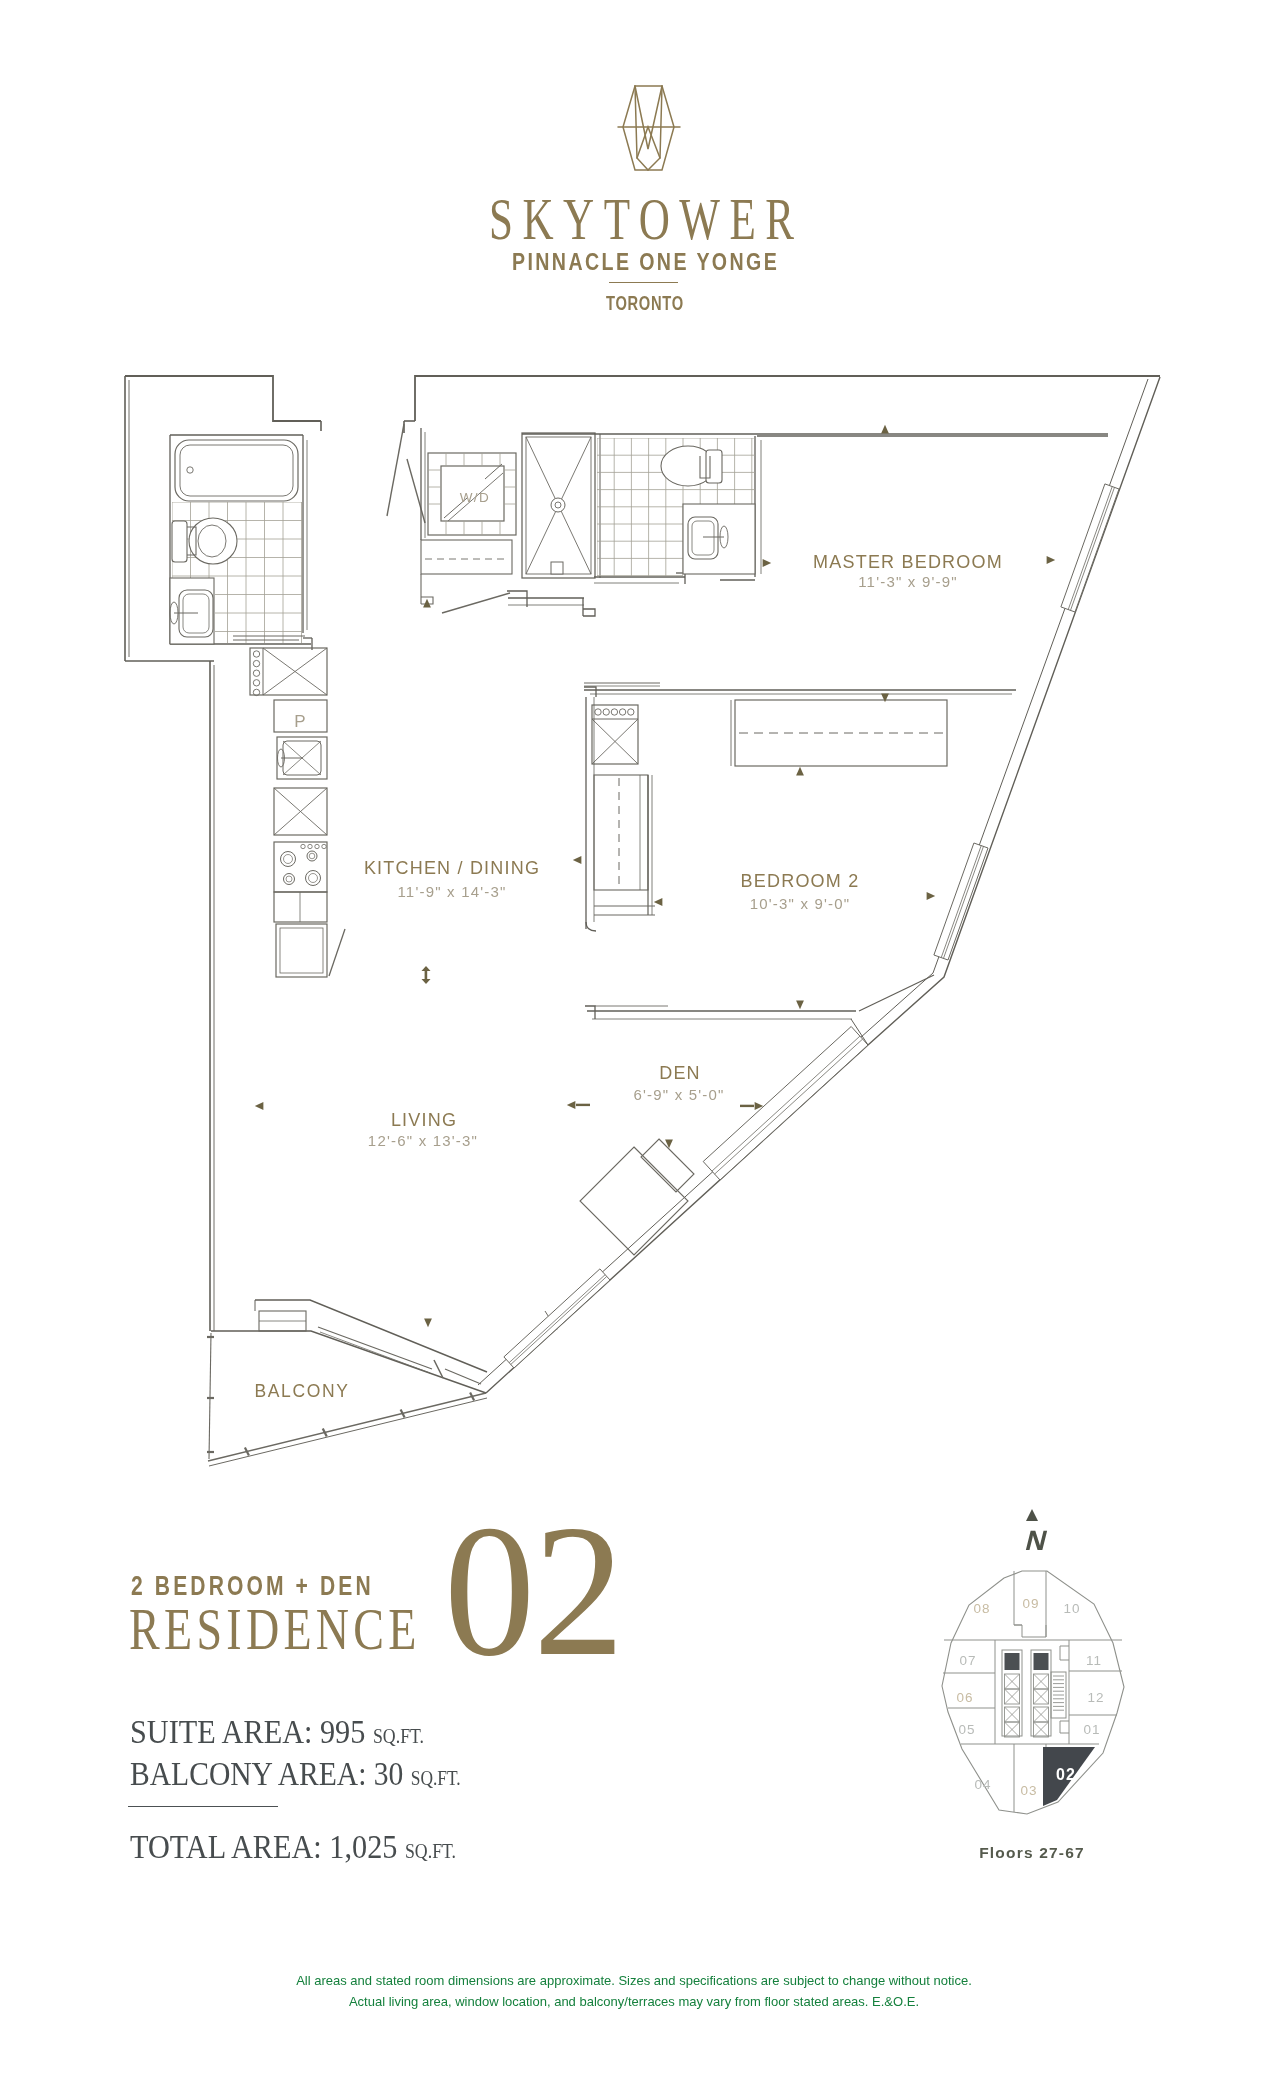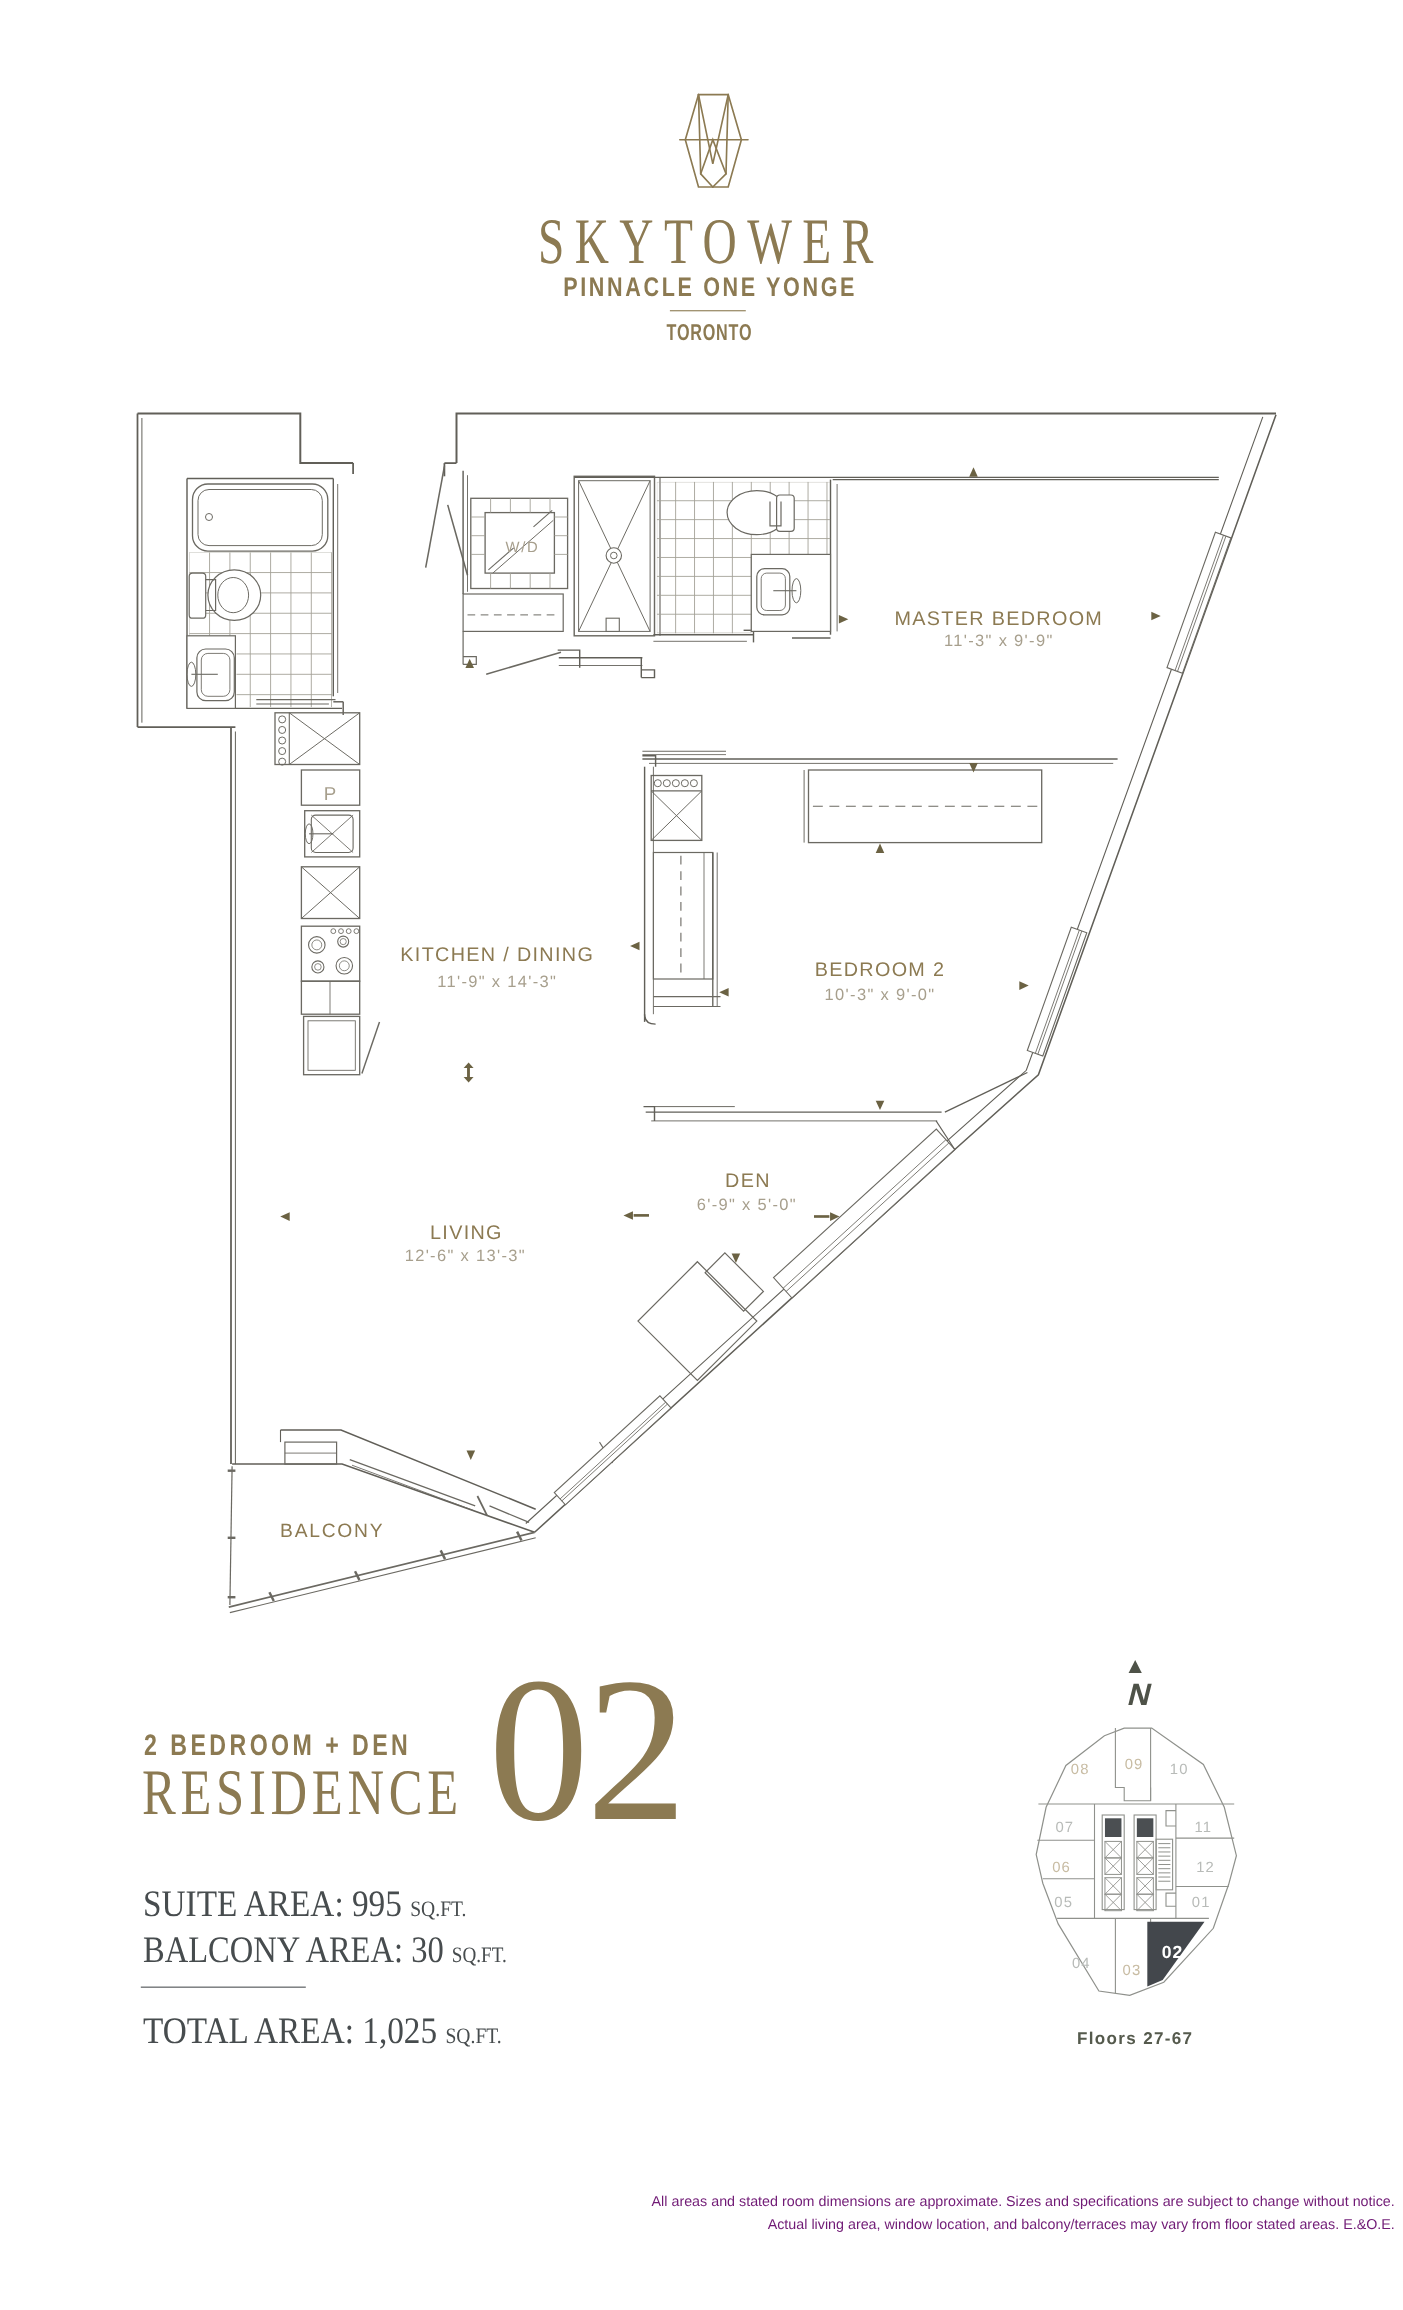--- a/index.html
+++ b/index.html
@@ -492,18 +492,18 @@
 
   <div class="abs" style="left:130px;top:1715px;font-family:'Liberation Serif',serif;font-size:34px;line-height:1;color:#474c4e;transform:scaleX(0.89);transform-origin:0 0;white-space:nowrap;">SUITE AREA: 995 <span style="font-size:20px;">SQ.FT.</span></div>
 
   <div class="abs" style="left:130px;top:1757px;font-family:'Liberation Serif',serif;font-size:34px;line-height:1;color:#474c4e;transform:scaleX(0.87);transform-origin:0 0;white-space:nowrap;">BALCONY AREA: 30 <span style="font-size:20px;">SQ.FT.</span></div>
 
   <div class="abs" style="left:128px;top:1806px;width:150px;border-top:1.6px solid #4c5153;"></div>
 
   <div class="abs" style="left:130px;top:1830px;font-family:'Liberation Serif',serif;font-size:34px;line-height:1;color:#474c4e;transform:scaleX(0.89);transform-origin:0 0;white-space:nowrap;">TOTAL AREA: 1,025 <span style="font-size:20px;">SQ.FT.</span></div>
 </div>
 
-<div class="abs" style="left:0;top:1970px;width:1268px;text-align:right;color:#701a75;font-size:13px;line-height:21px;letter-spacing:0;margin-top:20px;">
+<div class="abs" style="left:0;top:1970px;width:1268px;text-align:center;color:#15803d;font-size:13px;line-height:21px;letter-spacing:0;">
   All areas and stated room dimensions are approximate. Sizes and specifications are subject to change without notice.<br>
   Actual living area, window location, and balcony/terraces may vary from floor stated areas. E.&amp;O.E.
 </div>
 
 </div>
 
 </body></html>

